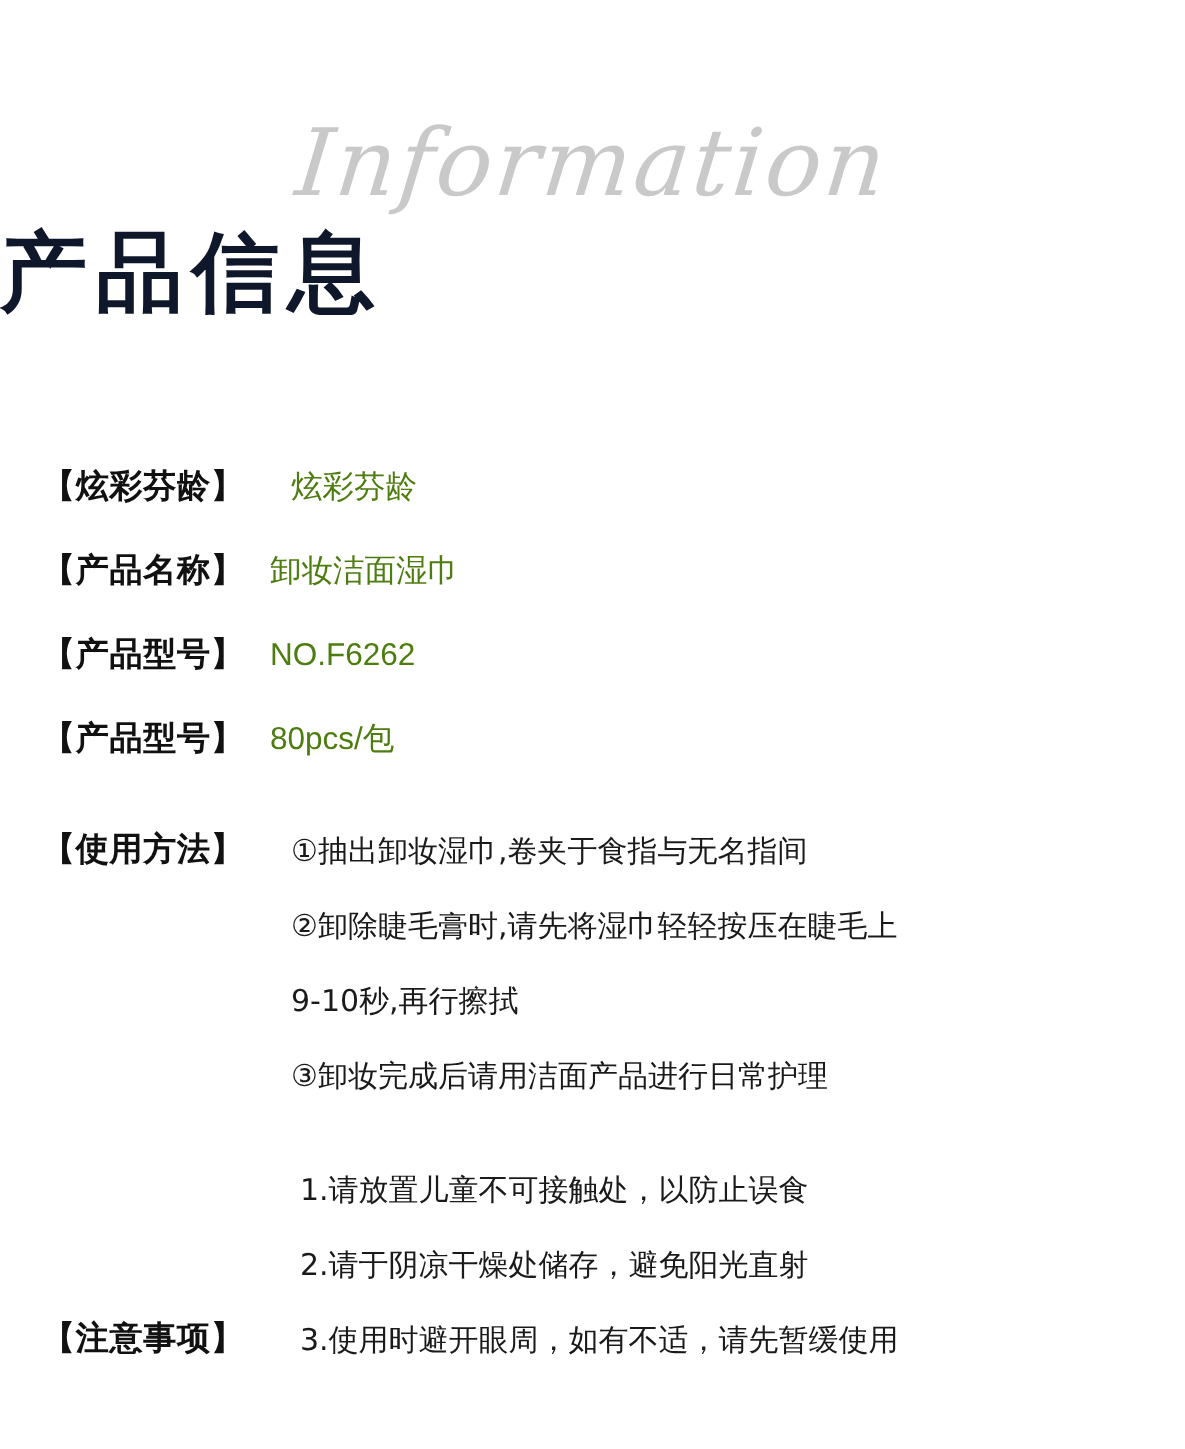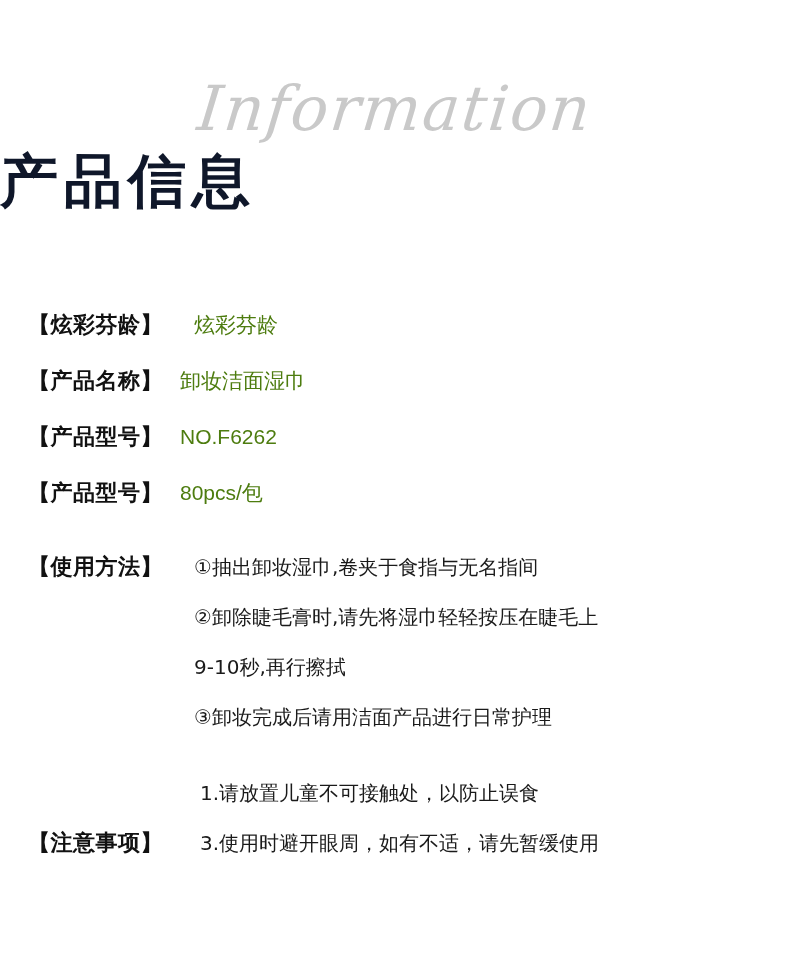--- a/index.html
+++ b/index.html
@@ -151,18 +151,19 @@
         <div class="line">②卸除睫毛膏时,请先将湿巾轻轻按压在睫毛上</div>
         <div class="line">9-10秒,再行擦拭</div>
         <div class="line">③卸妆完成后请用洁面产品进行日常护理</div>
       </div>
     </div>
 
     <div class="row block-notice">
       <div class="label">【注意事项】</div>
       <div class="multi-line notice">
         <div class="line">1.请放置儿童不可接触处，以防止误食</div>
+        <div class="line">2.请于阴凉干燥处储存，避免阳光直射</div>
         <div class="line">3.使用时避开眼周，如有不适，请先暂缓使用</div>
       </div>
     </div>
 
   </div>
 </div>
 
 </body></html>

